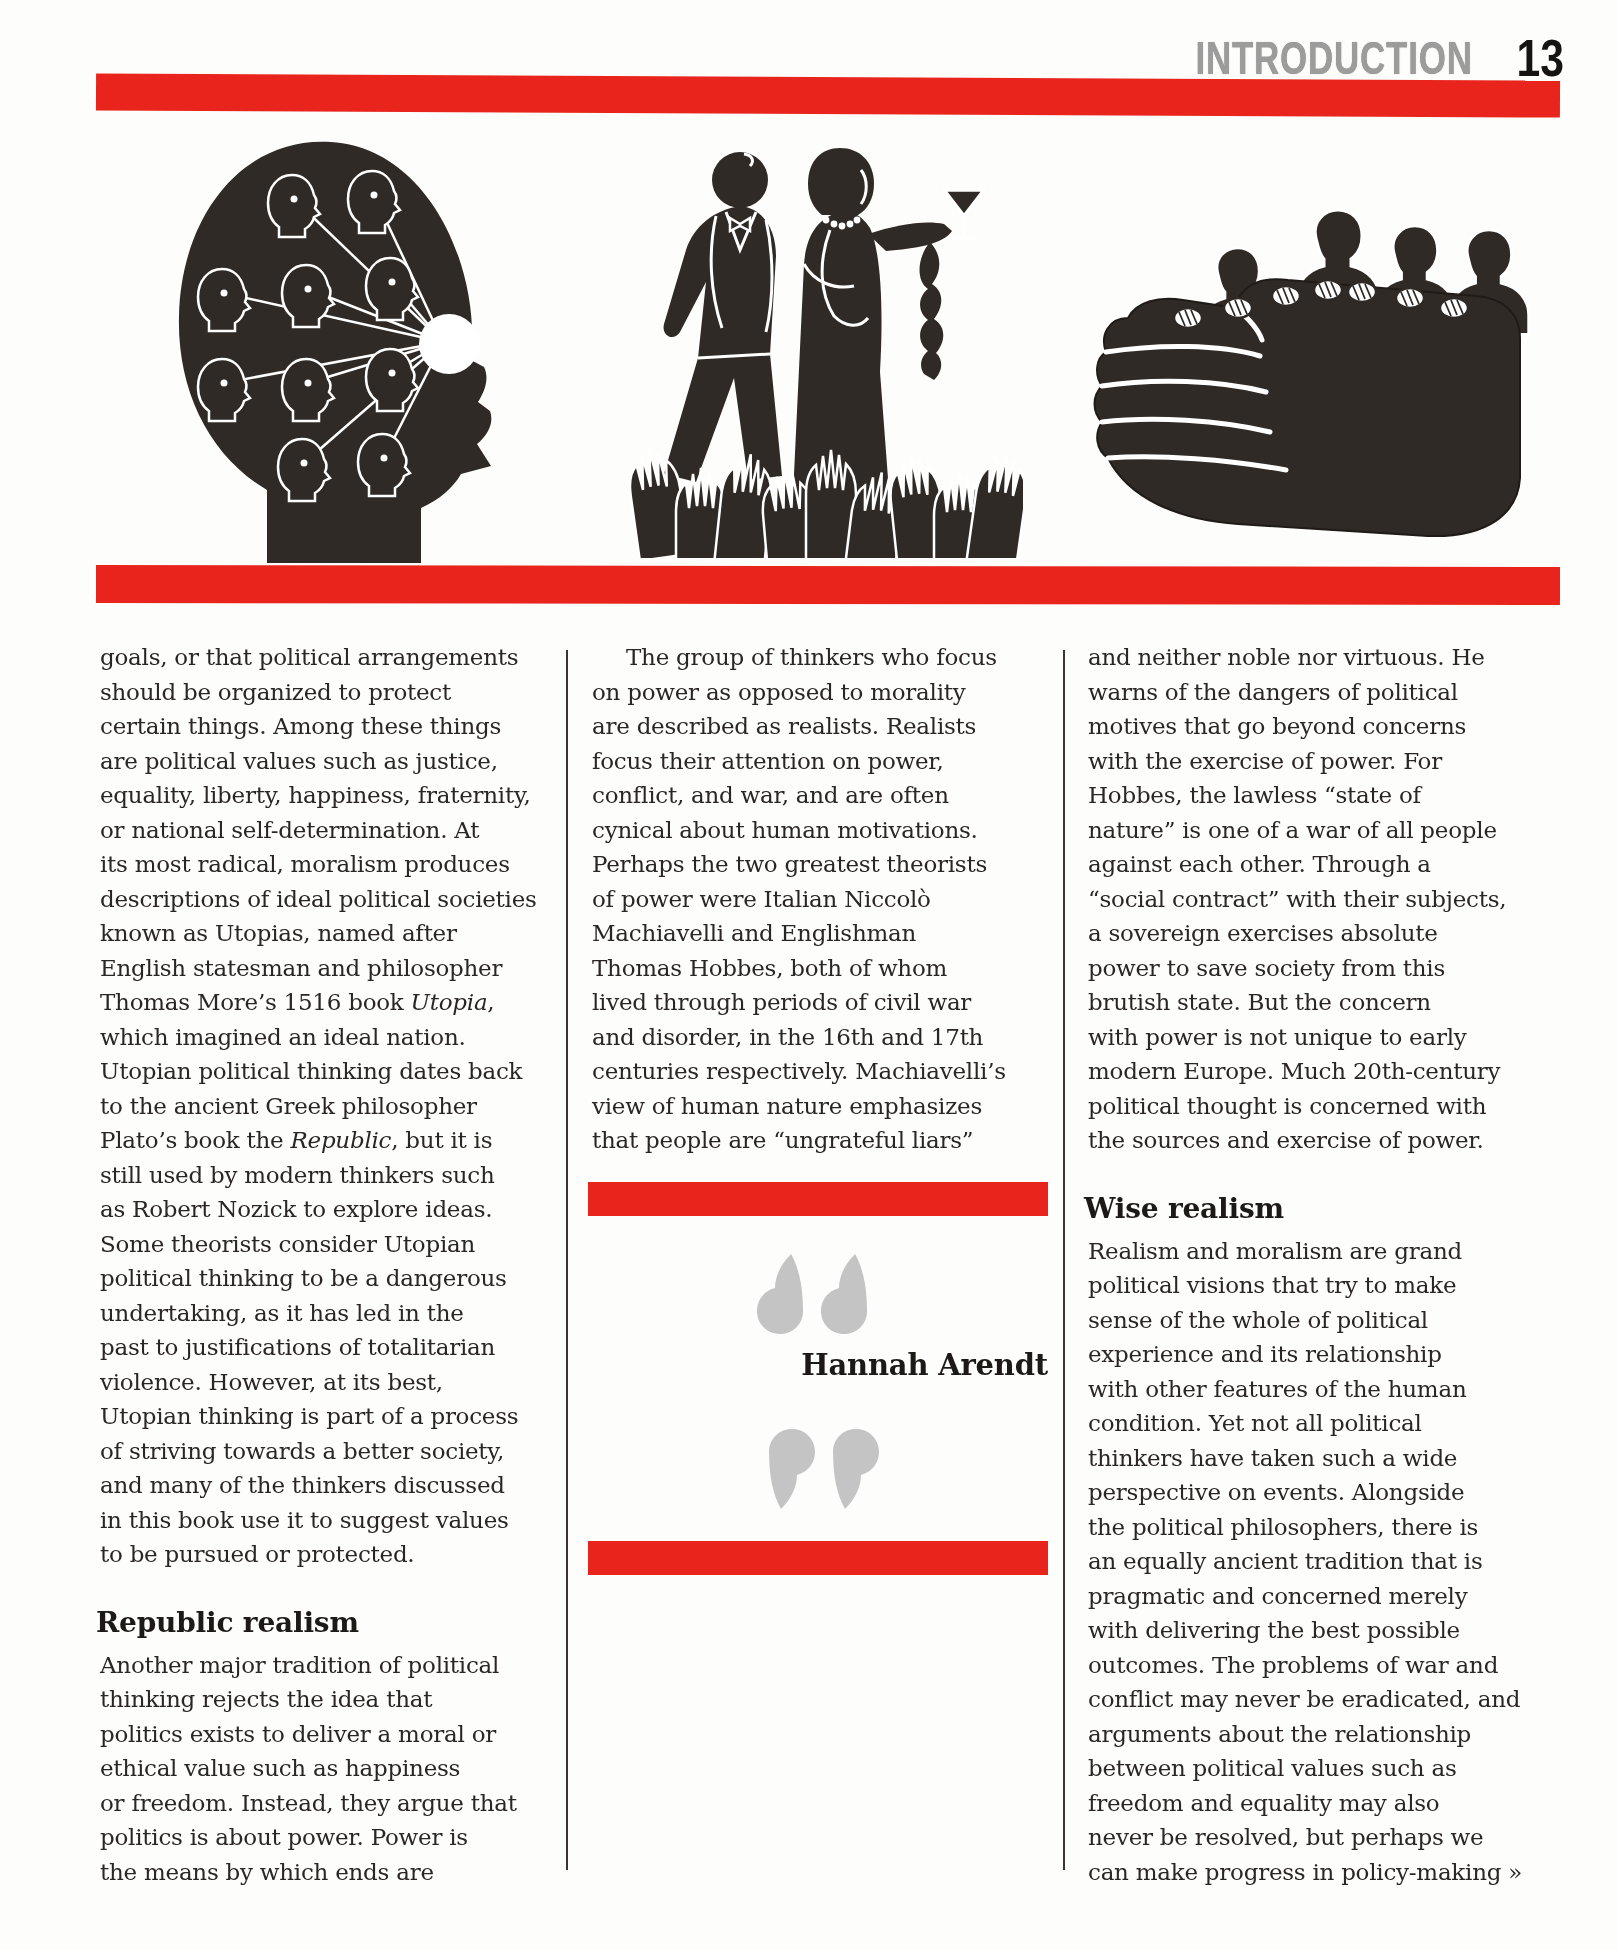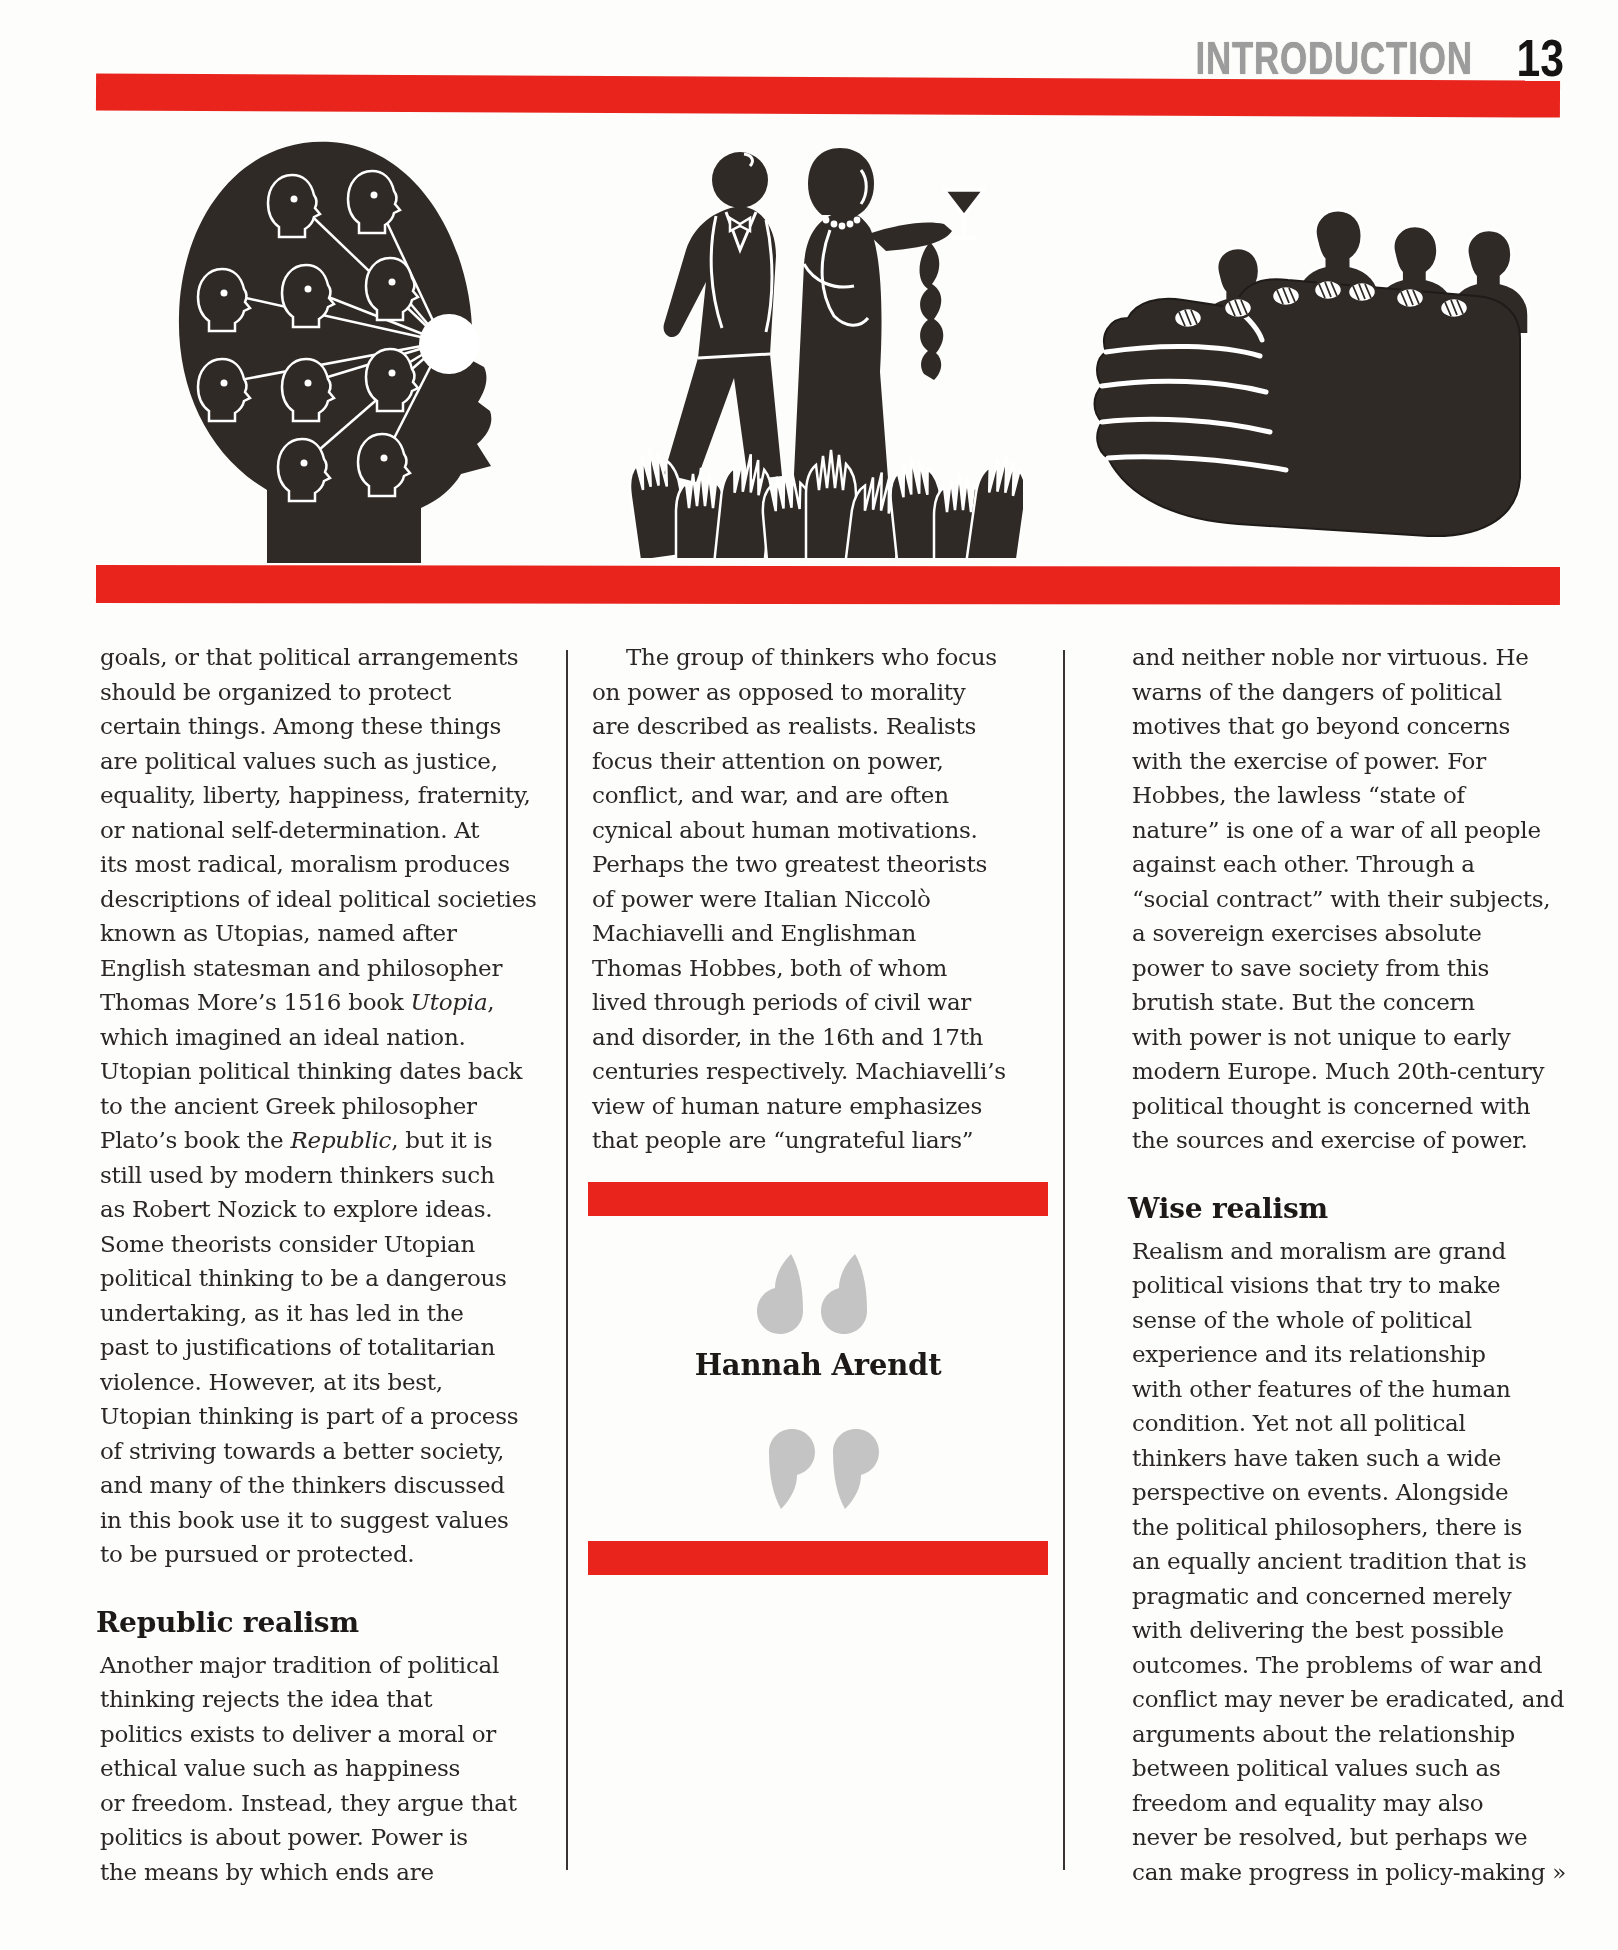--- a/index.html
+++ b/index.html
@@ -22,21 +22,21 @@
   .bar{position:absolute;left:96px;width:1464px;background:#e8241d;}
   .bar-top{top:77px;height:37px;transform:rotate(0.28deg);}
   .bar-mid{top:566px;height:38px;transform:rotate(0.08deg);}
   
   .illo{position:absolute;}
   .illo svg{display:block;}
   
   .col{position:absolute;top:636px;font-size:23px;line-height:34.5px;letter-spacing:-0.25px;}
   .col-1{left:96px;width:468px;}
   .col-2{left:588px;width:462px;}
-  .col-3{left:1128px;width:474px;}
+  .col-3{left:1084px;width:474px;}
   .body-para{margin:4px;white-space:nowrap;}
   .body-para.indent{text-indent:34px;}
   .col-heading{
     margin:33px 0 7px;font-size:28px;line-height:36px;font-weight:bold;
     color:#1c1917;letter-spacing:-0.2px;white-space:nowrap;
   }
   .vrule{position:absolute;top:650px;height:1220px;width:2px;background:#3a3533;}
   .vrule-1{left:566px;}
   .vrule-2{left:1063px;}
   
@@ -45,21 +45,21 @@
   .q-bar-top{margin-top:24px;}
   .q-bar-bottom{margin-top:32px;}
   .q-marks{display:flex;justify-content:center;}
   .q-marks.open{margin-top:38px;}
   .q-marks.close{margin-top:46px;}
   .q-text{
     margin:50px 0 0;text-align:center;white-space:pre-line;
     font-size:27px;line-height:30px;letter-spacing:-0.2px;color:#27231f;
   }
   .q-author{
-    margin:13px 0 0;text-align:center;font-weight:bold;font-size:29px;
+    margin:13px 0 0;text-align:right;font-weight:bold;font-size:29px;
     line-height:32px;color:#1c1917;letter-spacing:-0.2px;
   }
 </style>
 </head>
 <body>
 
 <div class="page">
 
   <div class="hdr">
     <span class="hdr-section">INTRODUCTION</span>

